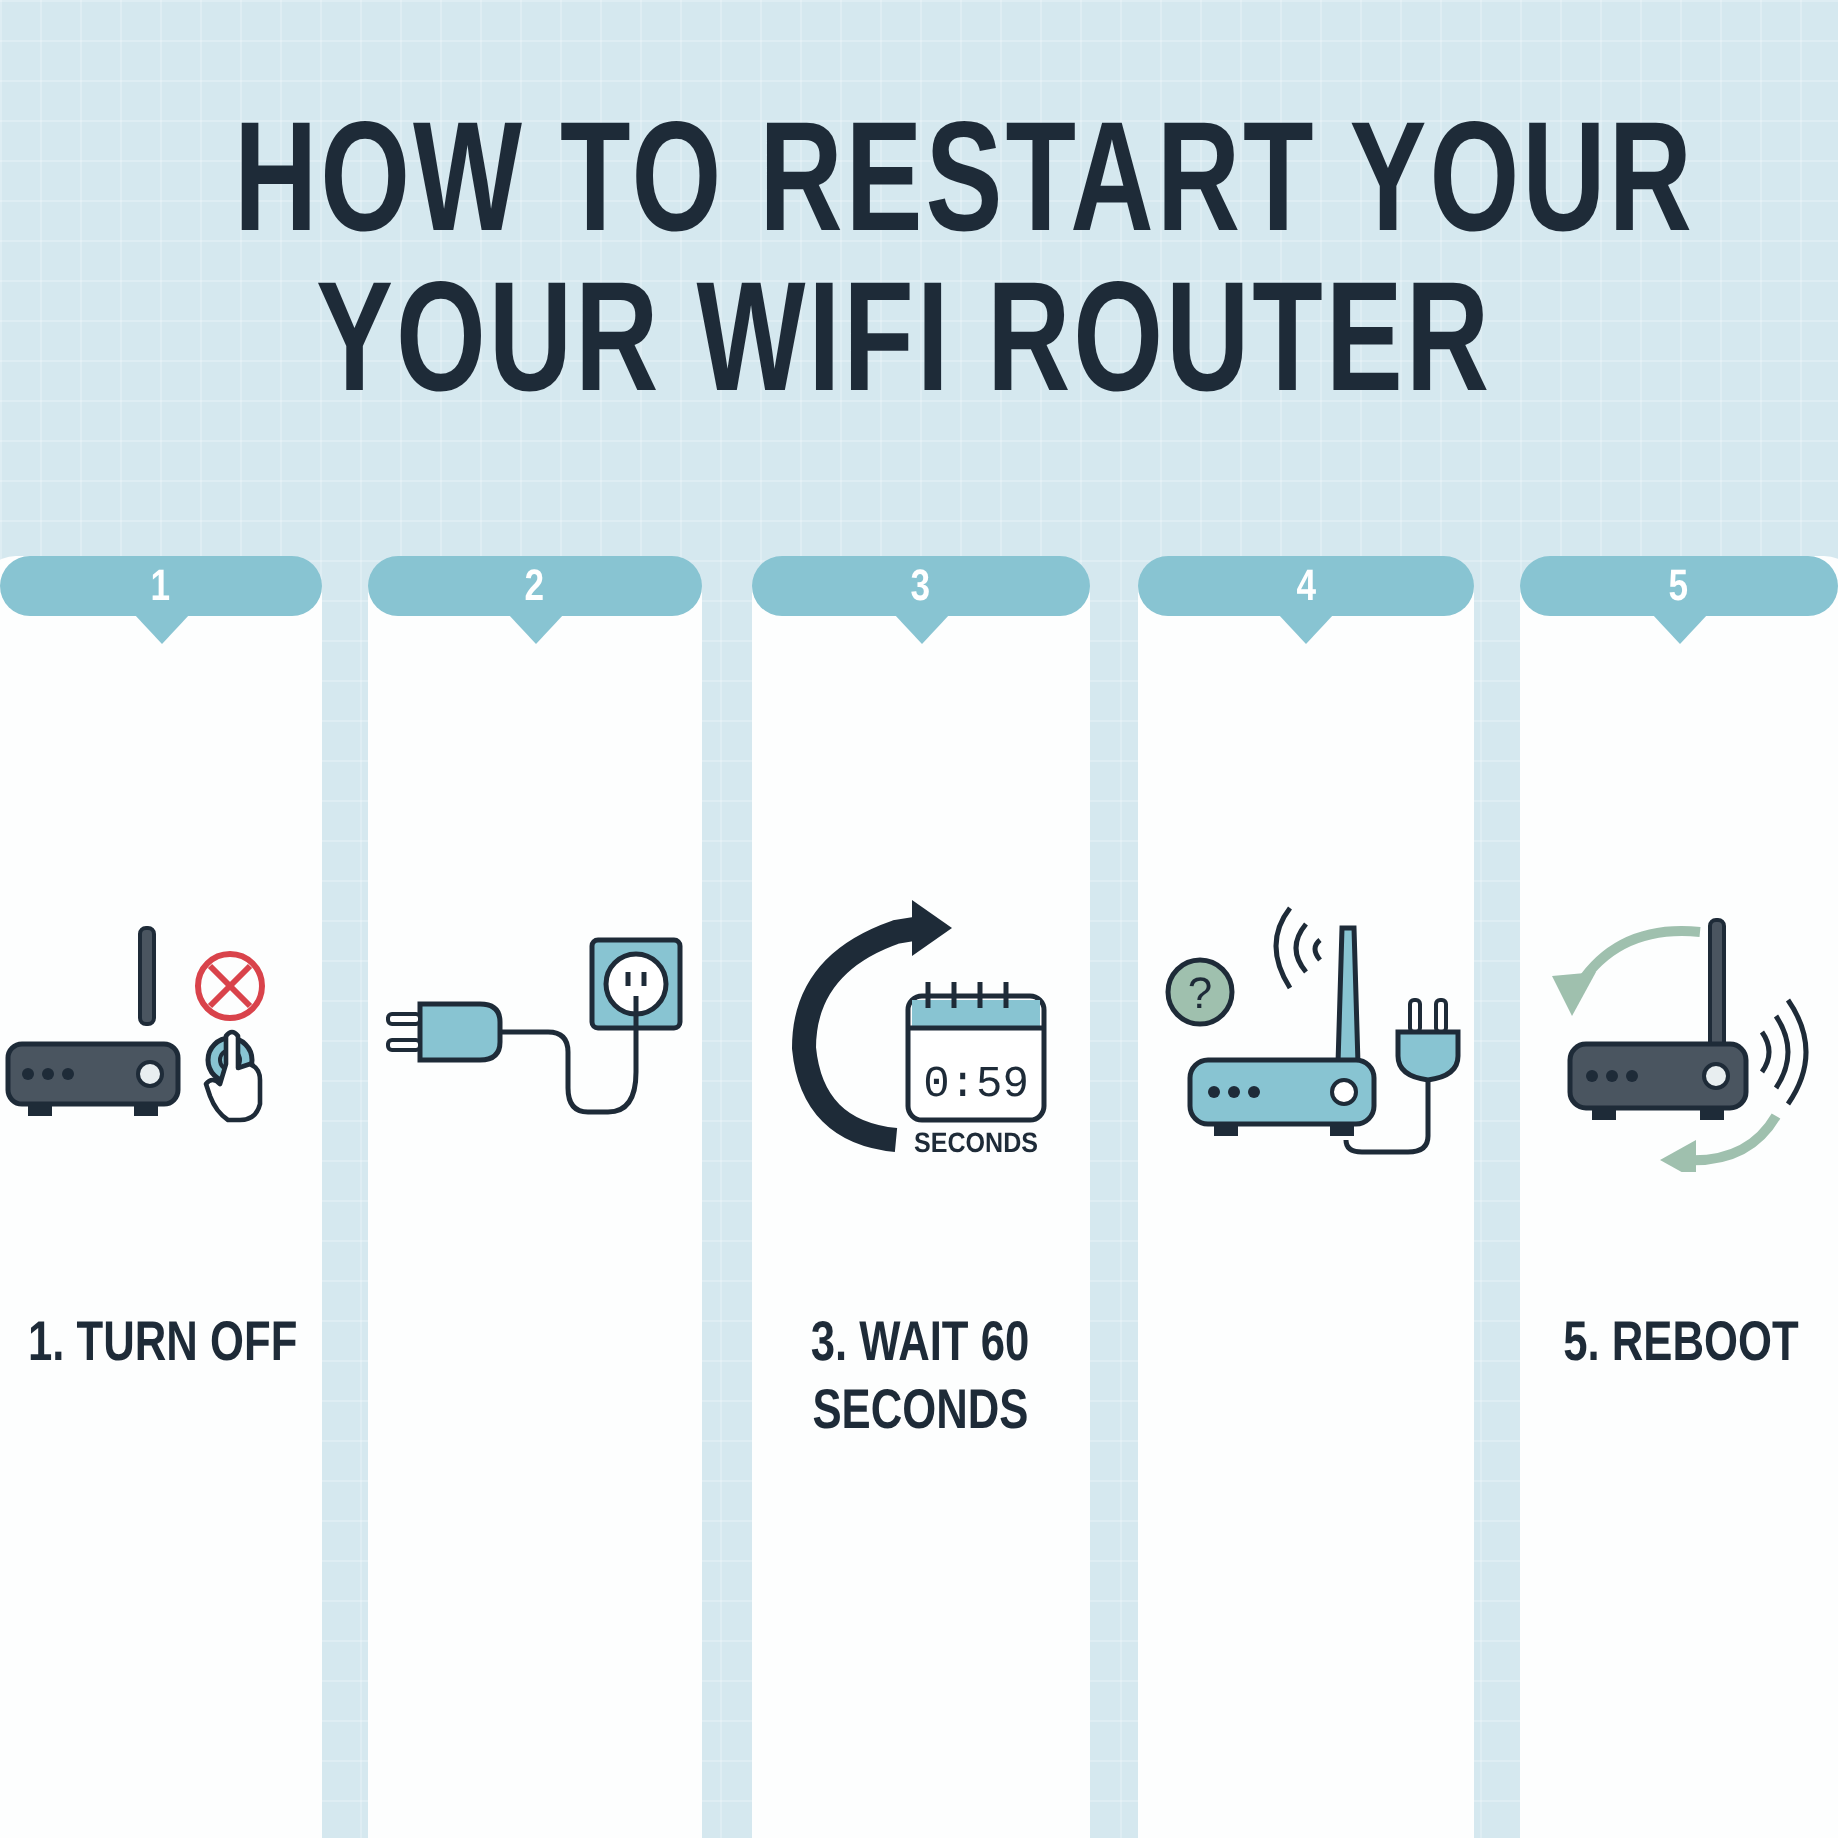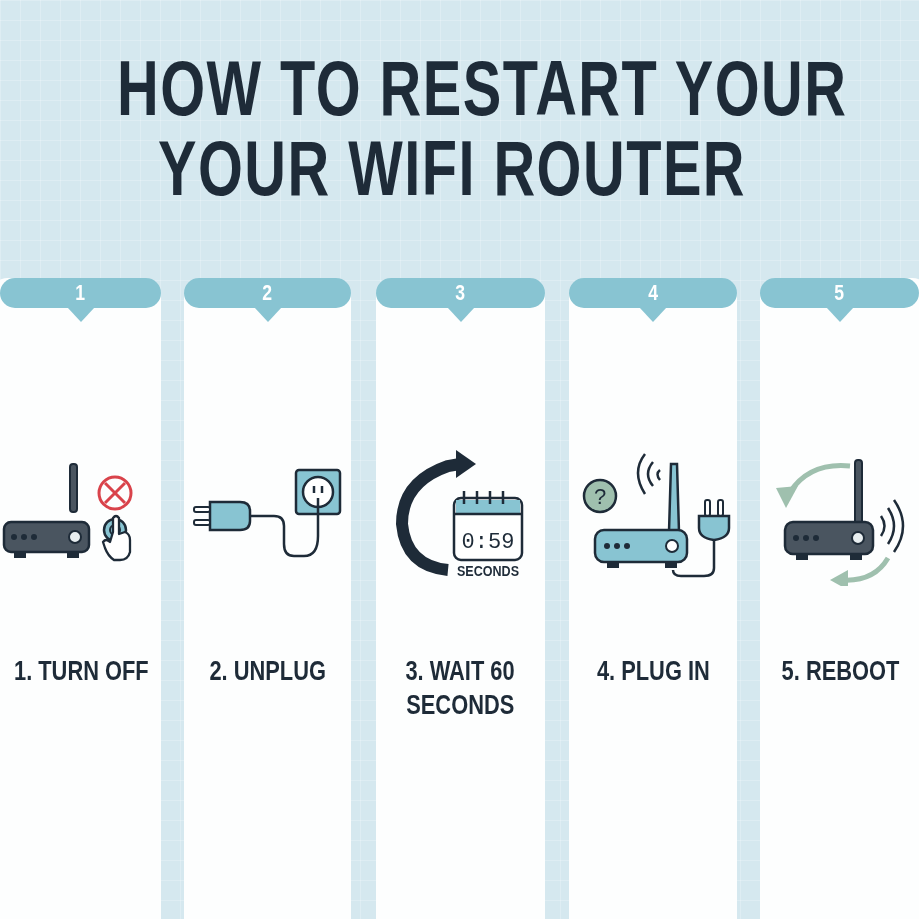--- a/index.html
+++ b/index.html
@@ -92,23 +92,20 @@
       <rect x="112" y="22" width="44" height="44" rx="3" fill="#88c4d2" stroke="#1e2b38" stroke-width="2.5"></rect>
       <circle cx="134" cy="44" r="15" fill="#ffffff" stroke="#1e2b38" stroke-width="2.5"></circle>
       <line x1="130" y1="38" x2="130" y2="45" stroke="#1e2b38" stroke-width="2.5"></line>
       <line x1="138" y1="38" x2="138" y2="45" stroke="#1e2b38" stroke-width="2.5"></line>
       <path d="M134 50 L134 88 Q134 108 120 108 L110 108 Q100 108 100 96 L100 78 Q100 68 90 68 L66 68" fill="none" stroke="#1e2b38" stroke-width="2.5"></path>
       <path d="M26 54 L56 54 Q66 54 66 63 L66 73 Q66 82 56 82 L26 82 Z" fill="#88c4d2" stroke="#1e2b38" stroke-width="2.5"></path>
       <rect x="10" y="59" width="16" height="5" rx="2" fill="#ffffff" stroke="#1e2b38" stroke-width="2"></rect>
       <rect x="10" y="72" width="16" height="5" rx="2" fill="#ffffff" stroke="#1e2b38" stroke-width="2"></rect>
     </svg>
   </div>
-  <div class="label">
-    <span>2. UNPLUG</span>
-  </div>
 </div>
 
 <div class="panel p3">
   <div class="tab"><span class="tab-num">3</span></div>
   <div class="icon-wrap">
     <svg width="170" height="150" viewBox="0 0 170 150" style="top:-12px;">
       <path d="M72 134 Q30 130 26 88 Q26 46 72 30 L84 28" fill="none" stroke="#1e2b38" stroke-width="12"></path>
       <path d="M80 14 L100 28 L80 42 Z" fill="#1e2b38"></path>
       <rect x="78" y="62" width="68" height="62" rx="7" fill="#ffffff" stroke="#1e2b38" stroke-width="2.5"></rect>
       <path d="M80 64 L144 64 L144 78 L80 78 Z" fill="#88c4d2"></path>
@@ -143,23 +140,20 @@
         <circle cx="58" cy="110" r="3" fill="#1e2b38"></circle>
       <circle cx="103" cy="110" r="6" fill="#ffffff" stroke="#1e2b38" stroke-width="2"></circle>
       <rect x="38" y="126" width="12" height="6" fill="#1e2b38"></rect>
         <rect x="96" y="126" width="12" height="6" fill="#1e2b38"></rect>
       <rect x="136" y="64" width="5" height="16" rx="2" fill="#ffffff" stroke="#1e2b38" stroke-width="2"></rect>
       <rect x="149" y="64" width="5" height="16" rx="2" fill="#ffffff" stroke="#1e2b38" stroke-width="2"></rect>
       <path d="M130 80 L160 80 L160 92 Q160 102 145 104 Q130 102 130 92 Z" fill="#88c4d2" stroke="#1e2b38" stroke-width="2.5"></path>
       <path d="M145 104 L145 132 Q145 140 135 140 L112 140 Q104 140 104 134" fill="none" stroke="#1e2b38" stroke-width="2.5"></path>
     </svg>
   </div>
-  <div class="label">
-    <span>4. PLUG IN</span>
-  </div>
 </div>
 
 <div class="panel p5">
   <div class="tab" style="right:11px;"><span class="tab-num">5</span></div>
   <div class="icon-wrap">
     <svg width="170" height="150" viewBox="0 0 170 150" style="top:-12px;">
       <path d="M90 30 Q50 26 30 56" fill="none" stroke="#9fc0ae" stroke-width="5"></path>
       <path d="M16 52 L38 50 L26 72 Z" fill="#9fc0ae"></path>
       <rect x="95" y="24" width="7" height="64" rx="3" fill="#4a5560" stroke="#1e2b38" stroke-width="2"></rect>
       <rect x="25" y="86" width="88" height="32" rx="8" fill="#4a5560" stroke="#1e2b38" stroke-width="2.5"></rect>

